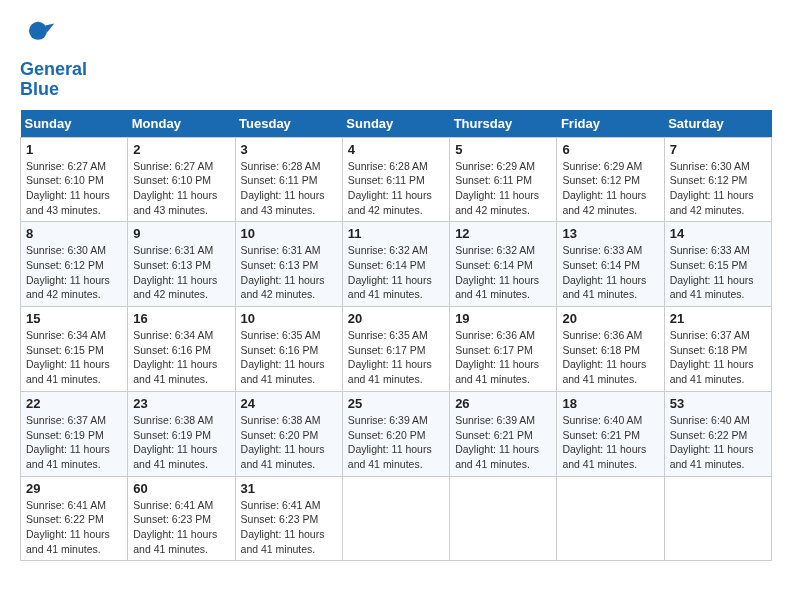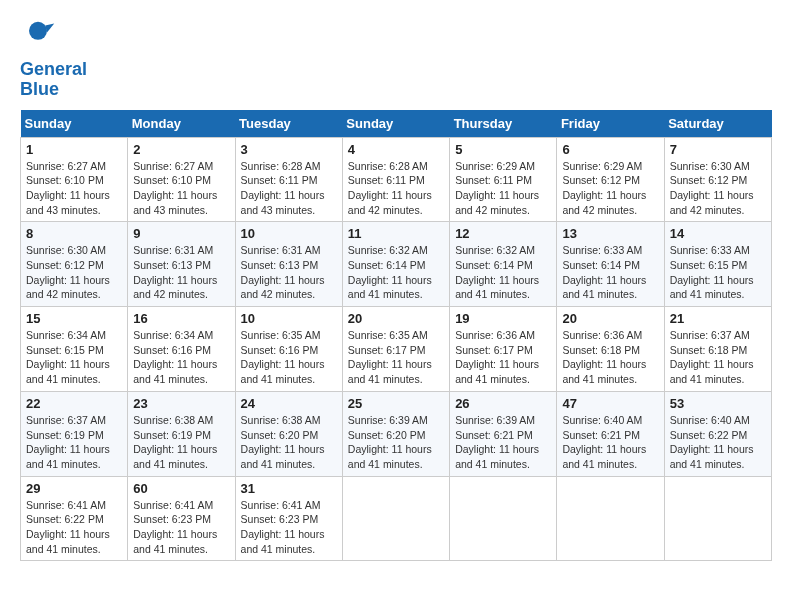--- a/index.html
+++ b/index.html
@@ -219,21 +219,21 @@
         </td>
         <td>
           <div class="day-num">25</div>
           <div class="day-info">Sunrise: 6:39 AM<br>Sunset: 6:20 PM<br>Daylight: 11 hours and 41 minutes.</div>
         </td>
         <td>
           <div class="day-num">26</div>
           <div class="day-info">Sunrise: 6:39 AM<br>Sunset: 6:21 PM<br>Daylight: 11 hours and 41 minutes.</div>
         </td>
         <td>
-          <div class="day-num">47</div>
+          <div class="day-num">18</div>
           <div class="day-info">Sunrise: 6:40 AM<br>Sunset: 6:21 PM<br>Daylight: 11 hours and 41 minutes.</div>
         </td>
         <td>
           <div class="day-num">53</div>
           <div class="day-info">Sunrise: 6:40 AM<br>Sunset: 6:22 PM<br>Daylight: 11 hours and 41 minutes.</div>
         </td>
       </tr>
       <tr>
         <td>
           <div class="day-num">29</div>

